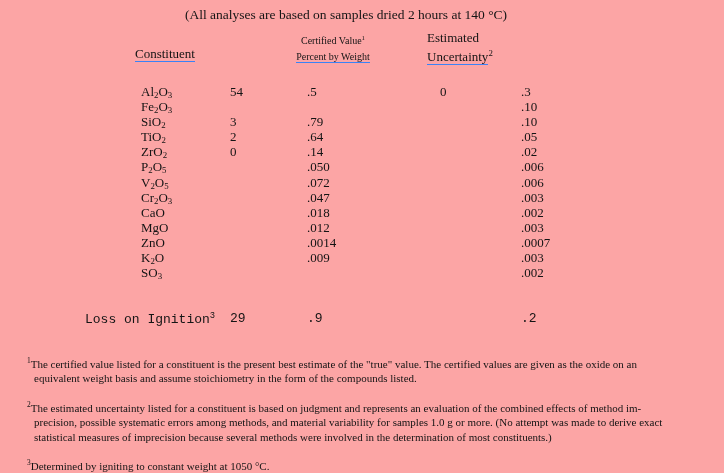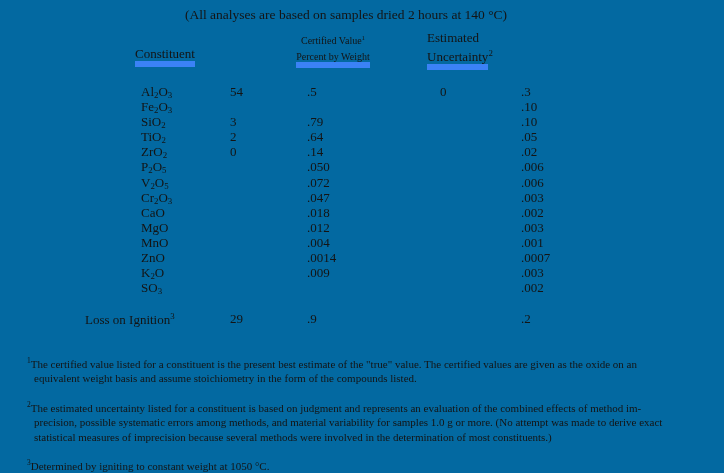--- a/index.html
+++ b/index.html
@@ -1,38 +1,38 @@
 <!DOCTYPE html>
 <html><head>
 <meta charset="utf-8">
 <style>
   html,body{margin:0;padding:0;background:#ffffff;}
   .page{
     position:relative;width:724px;height:473px;overflow:hidden;
-    background:#0369a1;color:#141414;
+    background:#fca5a5;color:#141414;
     font-family:"Liberation Serif","DejaVu Serif",serif;
   }
   .title{position:absolute;top:7px;left:0;width:692px;text-align:center;font-size:13.5px;}
-  .u{border-bottom:6px solid #3b82f6;padding-bottom:0;}
+  .u{border-bottom:1px solid #3b82f6;padding-bottom:0;}
   sup{font-size:0.68em;}
   sub{font-size:0.68em;vertical-align:-2px;}
 
   .col-const{position:absolute;left:135px;top:46px;font-size:13px;}
   .col-value{position:absolute;left:243px;top:30px;width:180px;text-align:center;font-size:10px;line-height:15.5px;}
   .col-unc{position:absolute;left:427px;top:30px;width:160px;font-size:13px;line-height:15.5px;}
 
   #table-body{position:absolute;top:84px;left:0;width:724px;font-size:13px;}
   .row{position:relative;height:15.1px;}
   .const{position:absolute;left:141px;top:0;}
   .val{position:absolute;left:230px;top:0;white-space:nowrap;}
   .unc{position:absolute;left:440px;top:0;white-space:nowrap;}
   .vi{display:inline-block;text-align:left;width:77px;}
   .unc .vi{width:81px;}
 
-  .loss-row{position:absolute;top:311px;left:0;width:724px;height:16px;font-size:13px;}
+  .loss-row{position:absolute;top:311px;left:0;width:724px;height:16px;font-size:13px;font-family:Liberation Mono, monospace;}
   .const-loss{position:absolute;left:85px;top:0;}
 
   #footnotes{position:absolute;left:27px;top:354px;width:692px;font-size:11px;line-height:14.6px;}
   .footnote{margin-bottom:12px;}
   .fline{white-space:nowrap;}
   .cont{padding-left:7px;font-family:Liberation Serif, serif;}
 </style>
 </head>
 <body>
 
@@ -98,25 +98,20 @@
         <span class="const">CaO</span>
         <span class="val"><span class="vi"></span><span class="vf">.018</span></span>
         <span class="unc"><span class="vi"></span><span class="vf">.002</span></span>
       </div>
       <div class="row">
         <span class="const">MgO</span>
         <span class="val"><span class="vi"></span><span class="vf">.012</span></span>
         <span class="unc"><span class="vi"></span><span class="vf">.003</span></span>
       </div>
       <div class="row">
-        <span class="const">MnO</span>
-        <span class="val"><span class="vi"></span><span class="vf">.004</span></span>
-        <span class="unc"><span class="vi"></span><span class="vf">.001</span></span>
-      </div>
-      <div class="row">
         <span class="const">ZnO</span>
         <span class="val"><span class="vi"></span><span class="vf">.0014</span></span>
         <span class="unc"><span class="vi"></span><span class="vf">.0007</span></span>
       </div>
       <div class="row">
         <span class="const">K<sub>2</sub>O</span>
         <span class="val"><span class="vi"></span><span class="vf">.009</span></span>
         <span class="unc"><span class="vi"></span><span class="vf">.003</span></span>
       </div>
       <div class="row">

